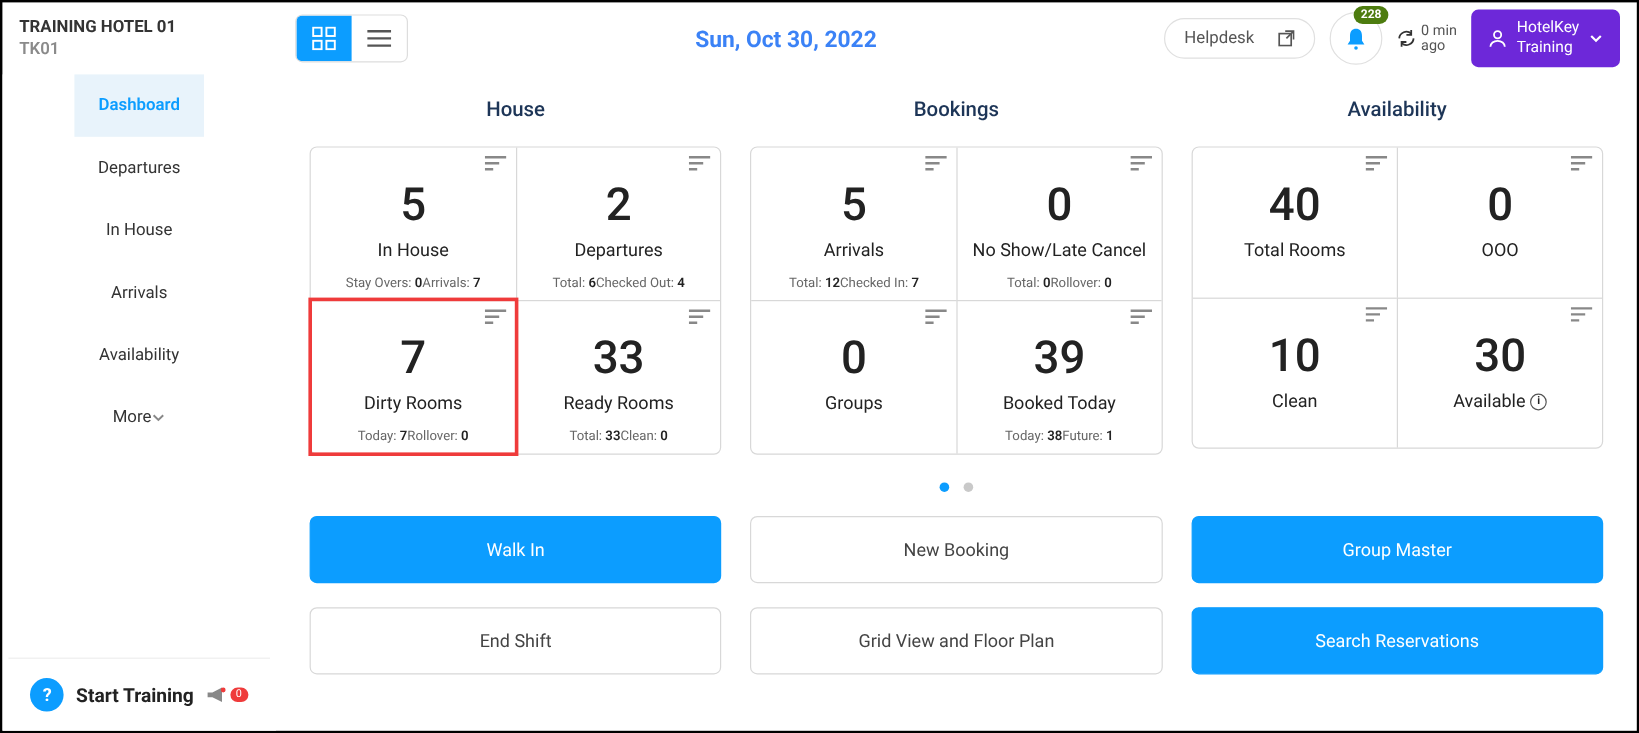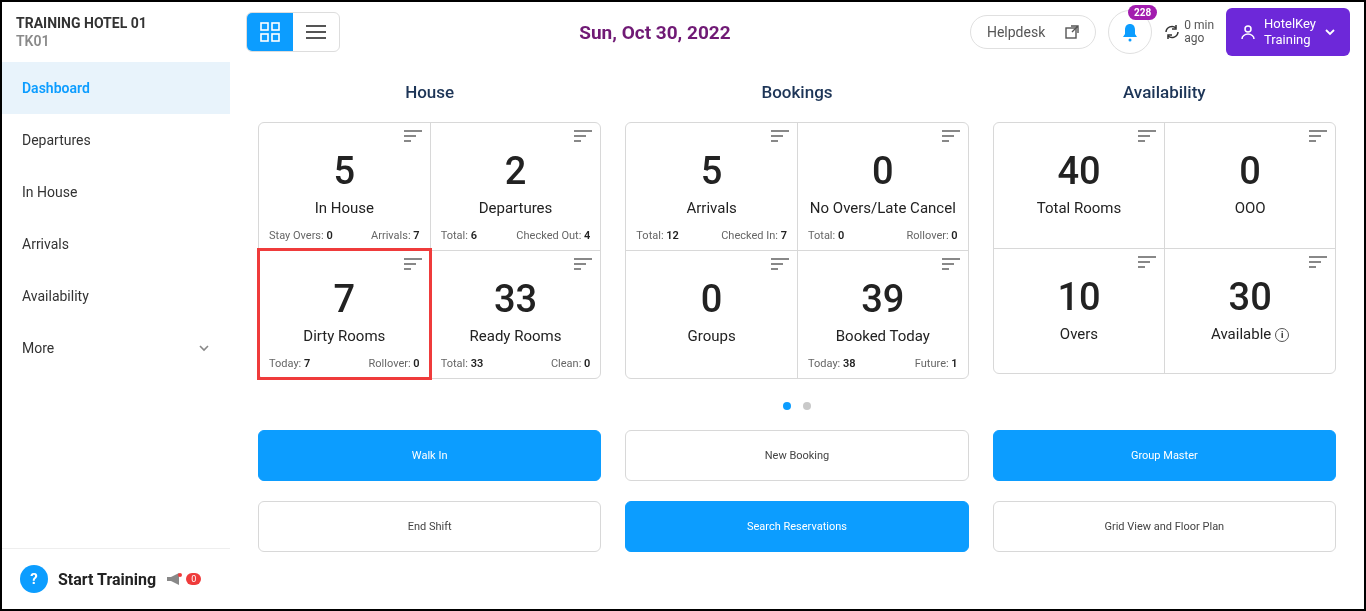--- a/index.html
+++ b/index.html
@@ -6,63 +6,63 @@
   body { font-family: -apple-system, BlinkMacSystemFont, "Segoe UI", Roboto, sans-serif; background: #fff; color: #222; width: 1366px; height: 611px; overflow: hidden; border: 2px solid #000; position: relative; }
   
   
   .header { display: flex; align-items: center; padding: 8px 14px; height: 60px; }
   .hotel-block { width: 230px; }
   .hotel-name { font-weight: 700; font-size: 14px; color: #333; }
   .hotel-code { font-weight: 600; font-size: 14px; color: #8a8a8a; margin-top: 2px; }
   .view-toggle { display: flex; border: 1px solid #ddd; border-radius: 6px; overflow: hidden; }
   .view-btn { width: 46px; height: 38px; display: flex; align-items: center; justify-content: center; cursor: pointer; }
   .view-btn.active { background: #0c9dff; color: #fff; }
-  .date-center { flex: 1; text-align: center; font-weight: 700; font-size: 19px; color: #701a75; }
+  .date-center { flex: 1; text-align: center; font-weight: 700; font-size: 19px; color: #3b82f6; }
   .header-right { display: flex; align-items: center; gap: 12px; }
   .helpdesk-btn { border: 1px solid #e0e0e0; border-radius: 22px; padding: 8px 16px; font-size: 14px; color: #555; display: flex; align-items: center; gap: 20px; cursor: pointer; }
   .bell-wrap { position: relative; width: 44px; height: 44px; border: 1px solid #e0e0e0; border-radius: 50%; display: flex; align-items: center; justify-content: center; cursor: pointer; }
-  .bell-badge { position: absolute; top: -6px; right: -6px; background: #a21caf; color: #fff; font-size: 10px; font-weight: 700; padding: 2px 6px; border-radius: 10px; }
+  .bell-badge { position: absolute; top: -6px; right: -6px; background: #4d7c0f; color: #fff; font-size: 10px; font-weight: 700; padding: 2px 6px; border-radius: 10px; }
   .sync-block { font-size: 12px; color: #555; display: flex; align-items: center; gap: 4px; flex-direction: row; }
   .sync-text { display: flex; flex-direction: column; line-height: 1.1; }
   .user-btn { background: #6d28d9; color: #fff; border-radius: 6px; padding: 8px 14px; display: flex; align-items: center; gap: 8px; font-size: 13px; cursor: pointer; }
   .user-btn .col { display: flex; flex-direction: column; line-height: 1.2; }
   
   
   .layout { display: flex; height: calc(100% - 60px); }
-  .sidebar { width: 228px; background: #fff; display: flex; flex-direction: column; }
+  .sidebar { width: 228px; background: #fff; display: flex; flex-direction: column; align-items: center; }
   .nav-item { padding: 18px 20px; font-size: 14px; color: #333; cursor: pointer; display: flex; justify-content: space-between; align-items: center; }
   .nav-item.active { background: #e8f3fb; color: #0c9dff; font-weight: 600; }
   .sidebar-footer { margin-top: auto; border-top: 1px solid #eee; padding: 16px 18px; display: flex; align-items: center; gap: 10px; }
   .help-circle { width: 28px; height: 28px; border-radius: 50%; background: #0c9dff; color: #fff; display: flex; align-items: center; justify-content: center; font-weight: 700; font-size: 15px; }
   .start-training { font-weight: 700; font-size: 16px; color: #222; }
   .megaphone-badge { display: flex; align-items: center; gap: 2px; }
   .mb-pill { background: #ef3b3b; color: #fff; font-size: 9px; padding: 1px 5px; border-radius: 8px; }
   
   .main { flex: 1; padding: 20px 28px 20px 28px; overflow: auto; }
   .section-row { display: flex; gap: 24px; }
   .section { flex: 1; }
   .section-title { text-align: center; font-size: 17px; color: #1d3557; margin-bottom: 20px; font-weight: 500; }
   .card-grid { display: grid; grid-template-columns: 1fr 1fr; border: 1px solid #d8d8d8; border-radius: 6px; }
   .card { position: relative; padding: 10px 10px 8px 10px; min-height: 125px; cursor: pointer; }
   .card:nth-child(2), .card:nth-child(4) { border-left: 1px solid #d8d8d8; }
   .card:nth-child(3), .card:nth-child(4) { border-top: 1px solid #d8d8d8; }
   .card-sort { position: absolute; top: 6px; right: 8px; color: #888; }
   .card-num { text-align: center; font-size: 38px; font-weight: 500; margin-top: 16px; color: #222; }
   .card-label { text-align: center; font-size: 15px; color: #222; margin-top: 6px; }
-  .card-foot { display: flex; justify-content: space-between; font-size: 11px; color: #666; margin-top: 12px; }
+  .card-foot { display: flex; justify-content: center; font-size: 11px; color: #666; margin-top: 12px; }
   .card-foot b { color: #222; font-weight: 600; }
   .card.highlight { outline: 3px solid #ef3b3b; outline-offset: -1px; z-index: 2; }
   .info-icon { border: 1.5px solid #555; border-radius: 50%; width: 14px; height: 14px; display: inline-flex; align-items: center; justify-content: center; font-size: 9px; margin-left: 4px; font-style: normal; font-weight: 700; vertical-align: middle; }
   
   .dots { text-align: center; margin: 16px 0; }
   .dot { display: inline-block; width: 8px; height: 8px; border-radius: 50%; background: #c9c9c9; margin: 0 4px; }
   .dot.active { background: #0c9dff; }
   
   .action-row { display: flex; gap: 24px; margin-bottom: 20px; }
-  .action-btn { flex: 1; padding: 18px; border-radius: 6px; text-align: center; font-size: 11px; cursor: pointer; border: 1px solid #d8d8d8; color: #444; background: #fff; }
+  .action-btn { flex: 1; padding: 18px; border-radius: 6px; text-align: center; font-size: 15px; cursor: pointer; border: 1px solid #d8d8d8; color: #444; background: #fff; }
   .action-btn.primary { background: #0c9dff; color: #fff; border-color: #0c9dff; }
   
   
   svg { display: block; }
   .sort-svg { width: 18px; height: 14px; }
   .sort-svg line { stroke: #888; stroke-width: 2; }
   .chev-down { width: 12px; height: 12px; }
 </style>
 </head>
 <body>
@@ -256,21 +256,21 @@
           </div>
           <div class="card">
             <div class="card-sort">
                 <svg class="sort-svg" viewBox="0 0 18 14">
                   <line x1="0" y1="2" x2="18" y2="2"></line>
                   <line x1="0" y1="7" x2="12" y2="7"></line>
                   <line x1="0" y1="12" x2="7" y2="12"></line>
                 </svg>
               </div>
             <div class="card-num">0</div>
-            <div class="card-label">No Overs/Late Cancel</div>
+            <div class="card-label">No Show/Late Cancel</div>
             <div class="card-foot">
                 <span><span>Total:</span> <b>0</b></span>
                 <span><span>Rollover:</span> <b>0</b></span>
               </div>
           </div>
           <div class="card">
             <div class="card-sort">
                 <svg class="sort-svg" viewBox="0 0 18 14">
                   <line x1="0" y1="2" x2="18" y2="2"></line>
                   <line x1="0" y1="7" x2="12" y2="7"></line>
@@ -326,21 +326,21 @@
           </div>
           <div class="card">
             <div class="card-sort">
                 <svg class="sort-svg" viewBox="0 0 18 14">
                   <line x1="0" y1="2" x2="18" y2="2"></line>
                   <line x1="0" y1="7" x2="12" y2="7"></line>
                   <line x1="0" y1="12" x2="7" y2="12"></line>
                 </svg>
               </div>
             <div class="card-num">10</div>
-            <div class="card-label">Overs</div>
+            <div class="card-label">Clean</div>
           </div>
           <div class="card">
             <div class="card-sort">
                 <svg class="sort-svg" viewBox="0 0 18 14">
                   <line x1="0" y1="2" x2="18" y2="2"></line>
                   <line x1="0" y1="7" x2="12" y2="7"></line>
                   <line x1="0" y1="12" x2="7" y2="12"></line>
                 </svg>
               </div>
             <div class="card-num">30</div>
@@ -355,17 +355,17 @@
       <span class="dot"></span>
     </div>
 
     <div class="action-row">
       <div class="action-btn primary">Walk In</div>
       <div class="action-btn">New Booking</div>
       <div class="action-btn primary">Group Master</div>
     </div>
     <div class="action-row">
       <div class="action-btn">End Shift</div>
+      <div class="action-btn">Grid View and Floor Plan</div>
       <div class="action-btn primary">Search Reservations</div>
-      <div class="action-btn">Grid View and Floor Plan</div>
     </div>
   </div>
 </div>
 
 </body></html>

